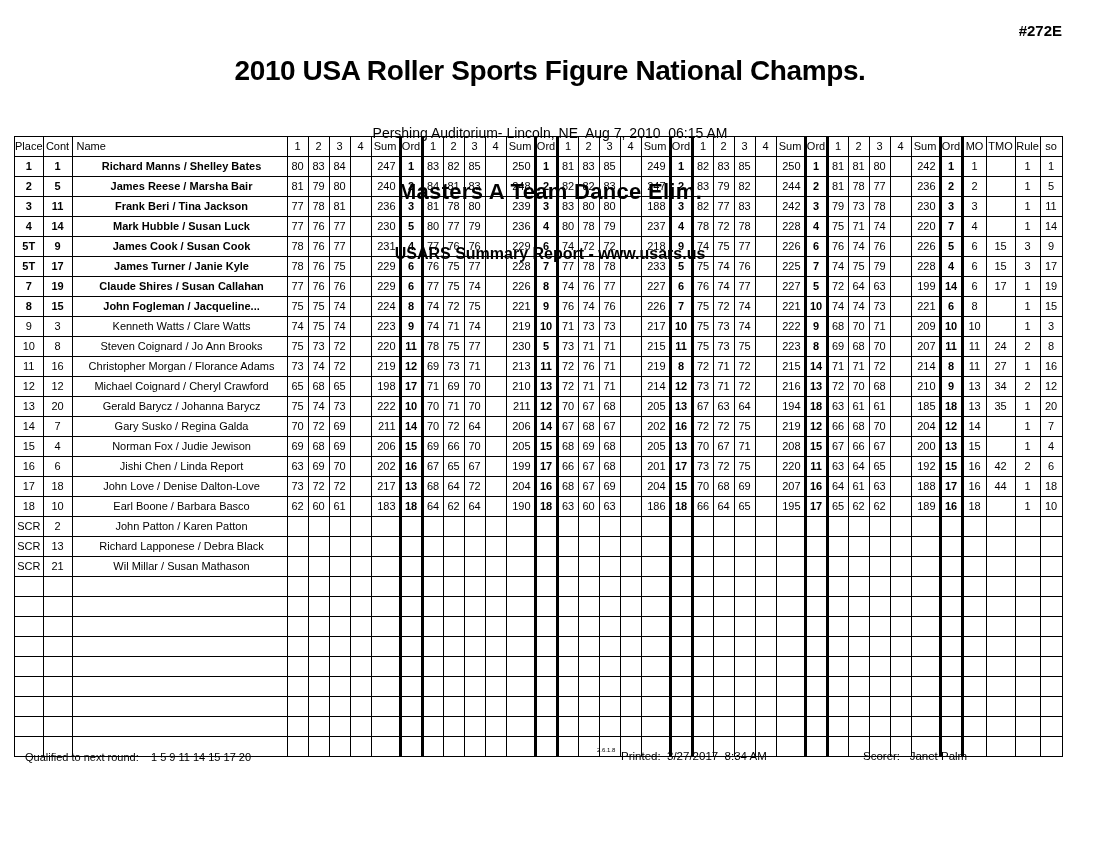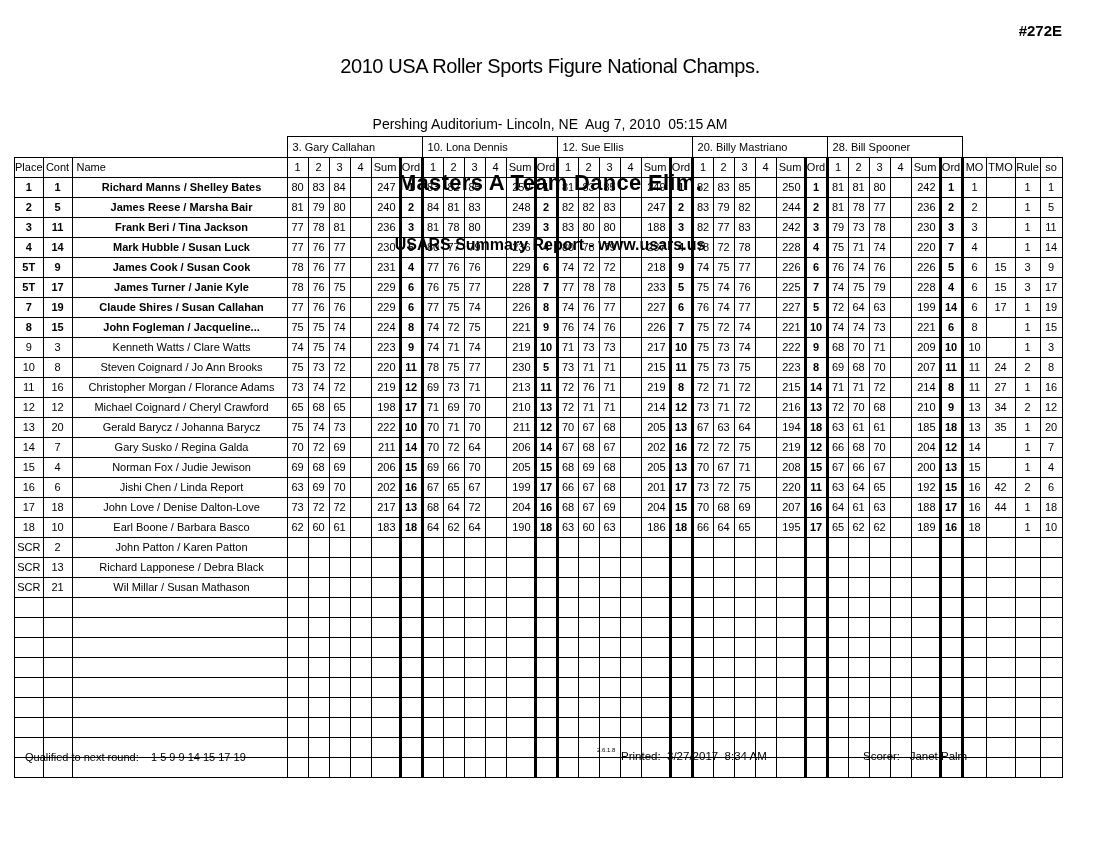--- a/index.html
+++ b/index.html
@@ -2,21 +2,21 @@
 <html><head>
 <meta charset="utf-8">
 <style>
   html,body{margin:0;padding:0;background:#fff;}
   body{width:1100px;height:850px;font-family:"Liberation Sans","DejaVu Sans",sans-serif;color:#000;}
   .page{position:relative;width:1100px;height:850px;background:#fff;overflow:hidden;}
 
   .req-list{position:absolute;left:25px;top:22px;font-size:10.5px;line-height:13px;white-space:pre;}
   .event-number{position:absolute;right:38px;top:22px;font-size:15px;font-weight:bold;}
   .titles{position:absolute;left:60px;right:60px;top:19px;text-align:center;white-space:pre;}
-  .t1{font-size:20px;font-weight:normal;letter-spacing:-0.4px;}
+  .t1{font-size:28px;font-weight:bold;letter-spacing:-0.4px;}
   .t2{font-size:14px;margin-top:2px;}
   .t3{font-size:22px;font-weight:bold;margin-top:2px;letter-spacing:0.3px;}
   .t4{font-size:16px;margin-top:4px;font-weight:bold;}
 
   #results{position:absolute;left:14px;top:136px;border-collapse:collapse;table-layout:fixed;}
   #results td{border:1px solid #000;height:19px;padding:0;font-size:11px;line-height:17px;
               white-space:nowrap;overflow:hidden;}
   #results tr.jrow td{height:20px;}
   .nob{border:none !important;}
   .jbox{text-align:left;padding-left:5px !important;font-size:11px;white-space:pre;}
@@ -40,21 +40,21 @@
   .f-scorer{left:863px;top:750px;font-size:11.5px;}
 </style>
 </head>
 <body>
 
 <div class="page">
 
 
   <div class="titles">
     <div class="t1">2010 USA Roller Sports Figure National Champs.</div>
-    <div class="t2">Pershing Auditorium- Lincoln, NE  Aug 7, 2010  05:15 AM</div>
+    <div class="t2">Pershing Auditorium- Lincoln, NE  Aug 7, 2010  06:15 AM</div>
     <div class="t3">Masters A Team Dance Elim.</div>
     <div class="t4">USARS Summary Report - www.usars.us</div>
   </div>
 
   <div class="event-number">#272E</div>
 
   <table id="results">
       <colgroup>
         <col style="width: 26px;">
         <col style="width: 29px;">
@@ -88,29 +88,20 @@
         <col style="width: 21px;">
         <col style="width: 21px;">
         <col style="width: 29px;">
         <col style="width: 22px;">
         <col style="width: 24px;">
         <col style="width: 29px;">
         <col style="width: 25px;">
         <col style="width: 22px;">
       </colgroup>
       <tbody>
-        <tr class="jrow">
-          <td class="nob" colspan="3"></td>
-          <td class="jbox" colspan="6">3.  Gary Callahan</td>
-          <td class="jbox" colspan="6">10.  Lona Dennis</td>
-          <td class="jbox" colspan="6">12.  Sue Ellis</td>
-          <td class="jbox" colspan="6">20.  Billy Mastriano</td>
-          <td class="jbox" colspan="6">28.  Bill Spooner</td>
-          <td class="nob" colspan="4"></td>
-        </tr>
         <tr>
           <td class="hdr">Place</td>
           <td class="hdr">Cont</td>
           <td class="hdr name-h">Name</td>
           <td class="hdr">1</td>
           <td class="hdr">2</td>
           <td class="hdr">3</td>
           <td class="hdr">4</td>
           <td class="hdr">Sum</td>
           <td class="ord hdr hdr-ord">Ord</td>
@@ -1309,18 +1300,18 @@
           <td class="sum"></td>
           <td class="ord"></td>
           <td class="stat"></td>
           <td class="stat"></td>
           <td class="stat"></td>
           <td class="stat"></td>
         </tr>
       </tbody>
     </table>
 
-  <div class="foot f-qual">Qualified to next round:    1 5 9 9 14 15 17 19</div>
+  <div class="foot f-qual">Qualified to next round:    1 5 9 11 14 15 17 20</div>
   <div class="foot f-ver">2.6.1.8</div>
   <div class="foot f-printed">Printed:  3/27/2017  8:34 AM</div>
   <div class="foot f-scorer">Scorer:   Janet Palm</div>
 
 </div>
 
 </body></html>

